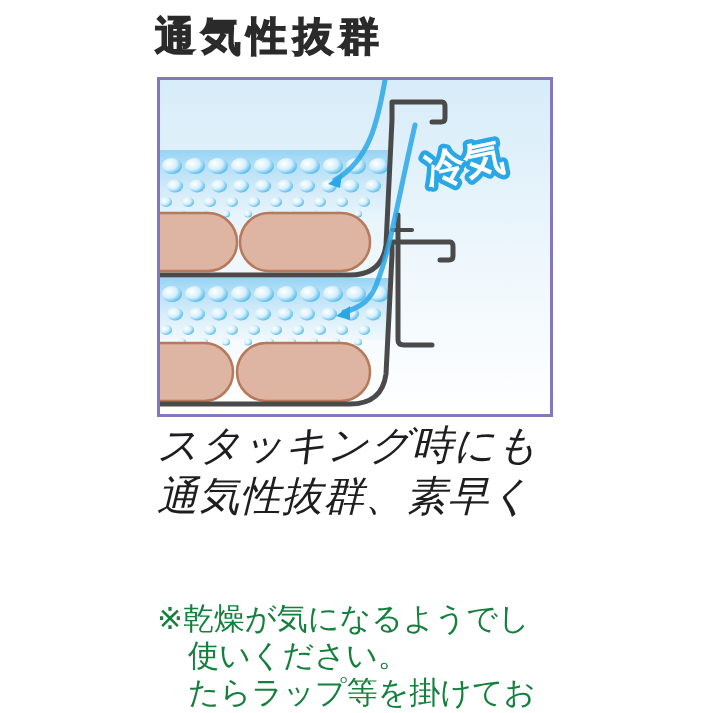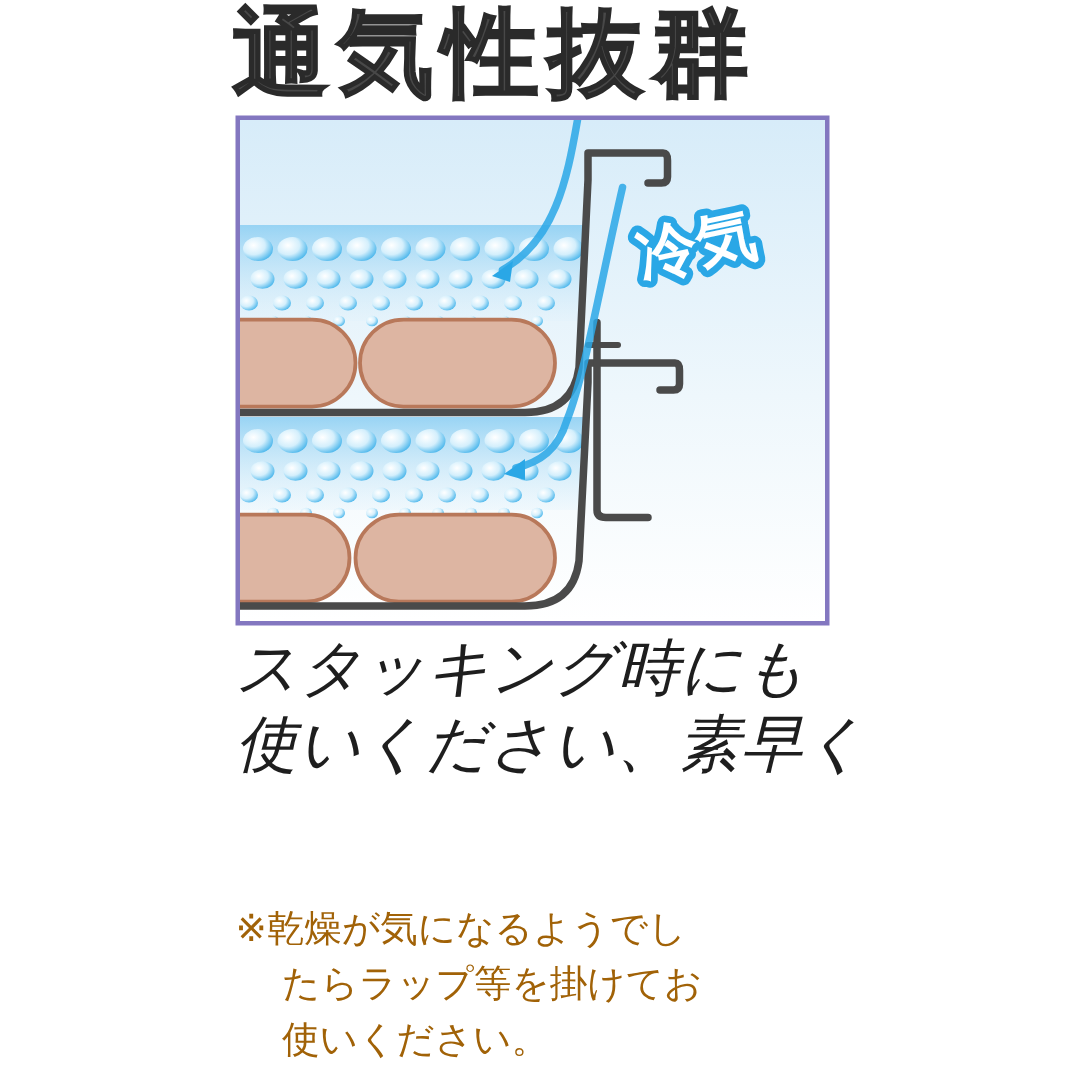--- a/index.html
+++ b/index.html
@@ -1,28 +1,28 @@
 <!DOCTYPE html>
 <html><head>
   <meta charset="utf-8">
   <style>
     html, body { margin: 0; padding: 0; background: #ffffff; }
     body { width: 713px; height: 713px; position: relative; overflow: hidden;
            font-family: "DejaVu Sans", "Liberation Sans", sans-serif; color: #222; }
-    .title { position: absolute; left: 155px; top: 2px; font-size: 64px; font-weight: bold;
+    .title { position: absolute; left: 155px; top: 2px; font-size: 40px; font-weight: bold;
              letter-spacing: 6px; color: #484848; line-height: 68px;
              -webkit-text-stroke: 1.5px #2a2a2a; white-space: nowrap; }
     .frame { position: absolute; left: 157px; top: 77px; width: 390px; height: 334px;
              border: 3px solid #8377c0; box-sizing: content-box; overflow: hidden;
              background: linear-gradient(to bottom, #d7ecf9 0%, #eef7fc 55%, #ffffff 100%); }
     .frame svg { position: absolute; left: 0; top: 0; }
     .body-text { position: absolute; left: 157px; top: 420px; font-size: 41px; line-height: 51px;
                  color: #1e1e1e; white-space: nowrap; letter-spacing: 0.5px; font-style: italic; }
-    .note { position: absolute; left: 157px; top: 600px; font-size: 25px; line-height: 37px;
-            color: #a16207; white-space: nowrap; }
+    .note { position: absolute; left: 157px; top: 600px; font-size: 31px; line-height: 37px;
+            color: #15803d; white-space: nowrap; }
     .note .indent { padding-left: 31px; display: block; }
     .line { display: block; }
   </style>
 </head>
 <body>
 
 <div class="title">通気性抜群</div>
 
 <div class="frame">
   <svg width="390" height="334" viewBox="0 0 390 334" xmlns="http://www.w3.org/2000/svg">
@@ -146,20 +146,20 @@
     <polygon points="176,236 190,226 190,240" fill="#2aa7e6"></polygon>
 
     <g transform="translate(268,105) rotate(-12)">
       <text x="0" y="0" font-family="DejaVu Sans, sans-serif" font-weight="bold" font-size="40" fill="#ffffff" stroke="#2aa7e6" stroke-width="9" paint-order="stroke" stroke-linejoin="round">冷気</text>
     </g>
   </svg>
 </div>
 
 <div class="body-text">
   <span class="line">スタッキング時にも</span>
-  <span class="line">使いください、素早く</span>
+  <span class="line">通気性抜群、素早く</span>
 </div>
 
 <div class="note">
   <span class="line">※乾燥が気になるようでし</span>
+  <span class="indent">使いください。</span>
   <span class="indent">たらラップ等を掛けてお</span>
-  <span class="indent">使いください。</span>
 </div>
 
 </body></html>

